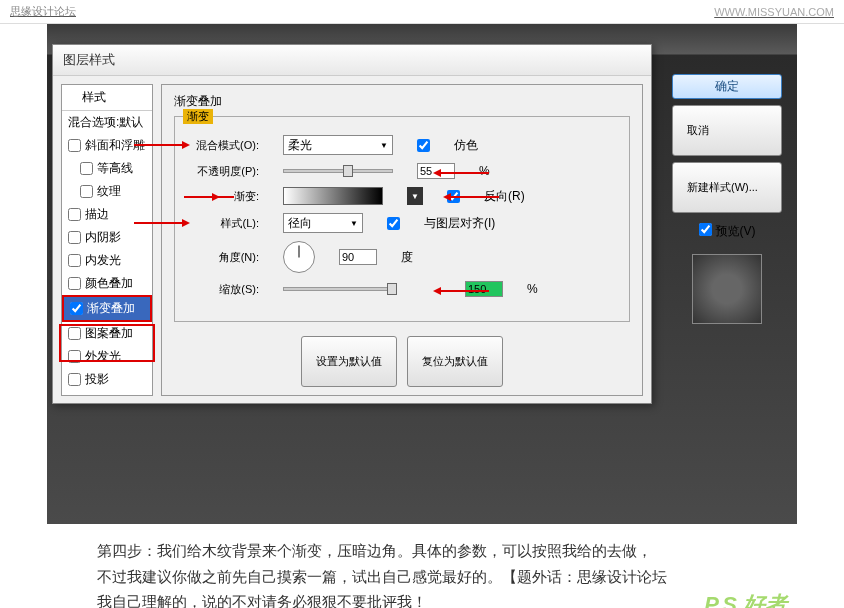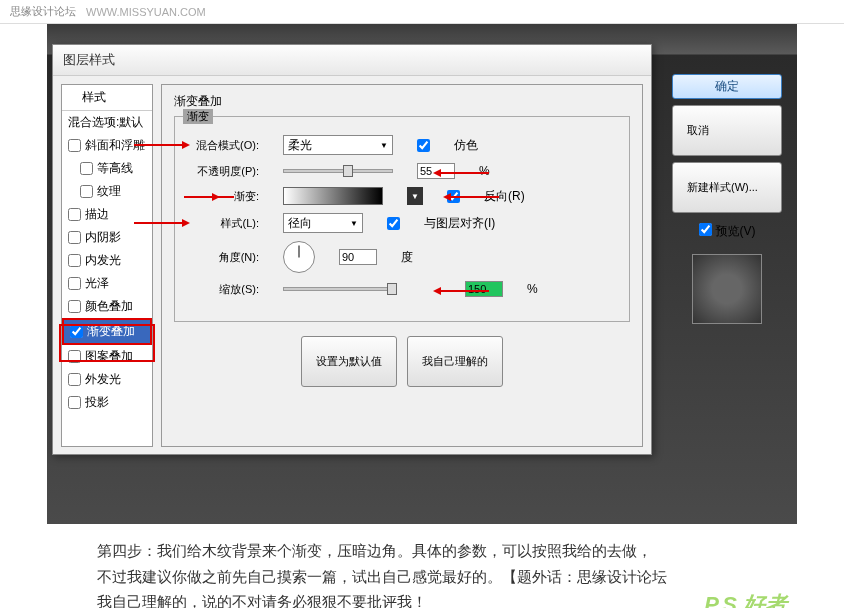--- a/index.html
+++ b/index.html
@@ -1,34 +1,34 @@
 <!DOCTYPE html>
 <html><head>
 <meta charset="utf-8">
 <style>
 * { box-sizing: border-box; margin: 0; padding: 0; }
 body { font-family: "Microsoft YaHei", SimSun, sans-serif; font-size: 12px; background: #fff; width: 844px; height: 608px; position: relative; }
-.top-bar { display: flex; justify-content: flex-start; align-items: center; gap: 10px; padding: 4px 10px; font-size: 11px; color: #555; border-bottom: 1px solid #ddd; }
+.top-bar { display: flex; justify-content: space-between; align-items: center; gap: 10px; padding: 4px 10px; font-size: 11px; color: #555; border-bottom: 1px solid #ddd; text-decoration: underline; }
 .top-bar .logo-text { color: #888; }
 .top-bar .url { color: #aaa; font-family: Arial; }
 .screenshot-area { position: relative; width: 750px; margin: 0 auto; }
 .bg-dark { height: 500px; background: linear-gradient(to bottom, #3a3a3a, #5a5a5a 30px, #2a2a2a 31px, #4a4a4a); position: relative; overflow: hidden; }
-.dialog { position: absolute; top: 20px; left: 5px; width: 600px; height: 411px; background: #f0f0f0; border: 1px solid #888; box-shadow: 2px 2px 8px rgba(0,0,0,0.4); }
+.dialog { position: absolute; top: 20px; left: 5px; width: 600px; height: 360px; background: #f0f0f0; border: 1px solid #888; box-shadow: 2px 2px 8px rgba(0,0,0,0.4); }
 .dialog-title { background: linear-gradient(to bottom, #fdfdfd, #e8e8e8); padding: 6px 10px; font-size: 13px; color: #333; border-bottom: 1px solid #ccc; display: flex; justify-content: space-between; align-items: center; }
 .dialog-body { display: flex; height: calc(100% - 30px); padding: 8px; gap: 8px; }
 .style-list { width: 92px; border: 1px solid #999; background: #fff; }
 .style-header { padding: 4px 20px; border-bottom: 1px solid #ccc; }
 .style-item { padding: 3px 6px; display: flex; align-items: center; gap: 4px; cursor: pointer; }
 .style-item.indent { padding-left: 18px; }
 .style-item input[type=checkbox] { margin: 0; }
 .style-item.active { background: #3968bd; color: #fff; border: 2px solid #d00; }
 .settings-panel { flex: 1; border: 1px solid #999; padding: 8px 12px; background: #f0f0f0; }
 .settings-title { font-size: 12px; margin-bottom: 6px; }
 .fieldset { border: 1px solid #aaa; padding: 10px 14px 16px; position: relative; }
-.fieldset-legend { position: absolute; top: -8px; left: 8px; background: #a3a3a3; padding: 0 4px; font-size: 11px; }
+.fieldset-legend { position: absolute; top: -8px; left: 8px; background: #eab308; padding: 0 4px; font-size: 11px; }
 .row { display: flex; align-items: center; margin: 8px 0; gap: 24px; position: relative; }
 .row-label { width: 70px; text-align: right; font-size: 11px; }
 .dropdown { border: 1px solid #888; background: #fff; padding: 1px 4px; height: 20px; display: inline-flex; align-items: center; justify-content: space-between; }
 .dropdown .arrow { font-size: 8px; }
 .slider-track { width: 110px; height: 4px; background: #ccc; position: relative; border: 1px solid #999; }
 .slider-thumb { position: absolute; top: -5px; width: 10px; height: 12px; background: #ddd; border: 1px solid #666; }
 .num-input { width: 38px; border: 1px solid #888; padding: 1px 2px; text-align: left; font-size: 11px; background: #fff; }
 .num-input.highlight { background: #22c55e; margin-left: 48px; }
 .gradient-swatch { width: 100px; height: 18px; background: linear-gradient(to right, #fff, #000); border: 1px solid #666; }
 .gradient-arrow { width: 16px; height: 18px; background: #333; display: flex; align-items: center; justify-content: center; color: #fff; font-size: 8px; }
@@ -87,24 +87,20 @@
               <div class="style-item">
                 <input type="checkbox" style="">
                 <span>内阴影</span>
               </div>
               <div class="style-item">
                 <input type="checkbox" style="">
                 <span>内发光</span>
               </div>
               <div class="style-item">
                 <input type="checkbox" style="">
-                <span>光泽</span>
-              </div>
-              <div class="style-item">
-                <input type="checkbox" style="">
                 <span>颜色叠加</span>
               </div>
               <div class="style-item active">
                 <input type="checkbox" checked="" style="">
                 <span>渐变叠加</span>
               </div>
               <div class="style-item">
                 <input type="checkbox" style="">
                 <span>图案叠加</span>
               </div>
@@ -177,21 +173,21 @@
               <div class="slider-track">
                   <div class="slider-thumb" style="left:95%"></div>
                 </div>
               <input class="num-input highlight" value="150" style="">
               <span>%</span>
               <span class="arrow-red left" style="left:250px; top:9px;"></span>
             </div>
           </div>
           <div class="btn-row">
             <button class="btn">设置为默认值</button>
-            <button class="btn">我自己理解的</button>
+            <button class="btn">复位为默认值</button>
           </div>
         </div>
       </div>
     </div>
 
     <div class="right-panel">
       <div class="btn-primary">确定</div>
       <div class="btn" style="width:100%">取消</div>
       <div class="btn" style="width:100%">新建样式(W)...</div>
       <div style="display:flex;align-items:flex-start;gap:4px;margin-top:4px">

